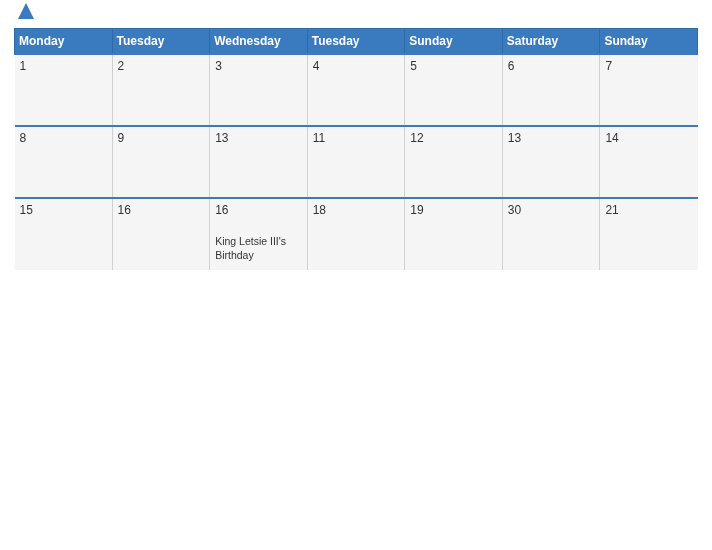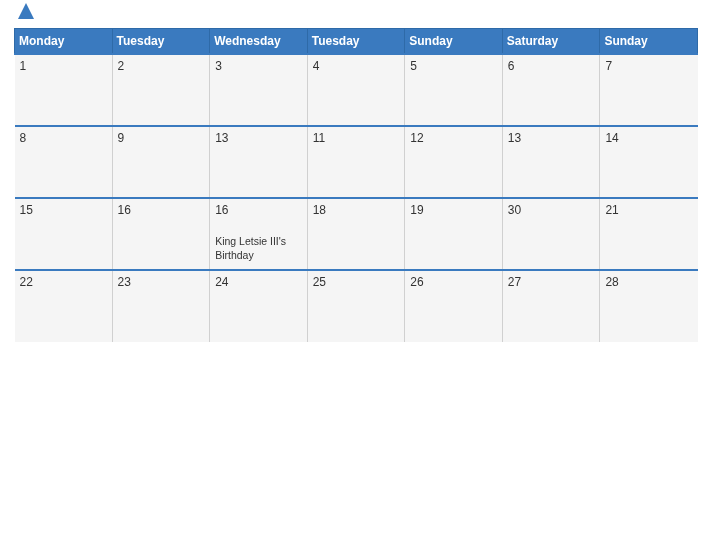--- a/index.html
+++ b/index.html
@@ -206,38 +206,15 @@
           <td>
             <span class="day-num">19</span>
           </td>
           <td>
             <span class="day-num">30</span>
           </td>
           <td>
             <span class="day-num">21</span>
           </td>
         </tr>
-        <tr>
-          <td>
-            <span class="day-num">22</span>
-          </td>
-          <td>
-            <span class="day-num">23</span>
-          </td>
-          <td>
-            <span class="day-num">24</span>
-          </td>
-          <td>
-            <span class="day-num">25</span>
-          </td>
-          <td>
-            <span class="day-num">26</span>
-          </td>
-          <td>
-            <span class="day-num">27</span>
-          </td>
-          <td>
-            <span class="day-num">28</span>
-          </td>
-        </tr>
       </tbody>
   </table>
 </div>
 
 </body></html>

